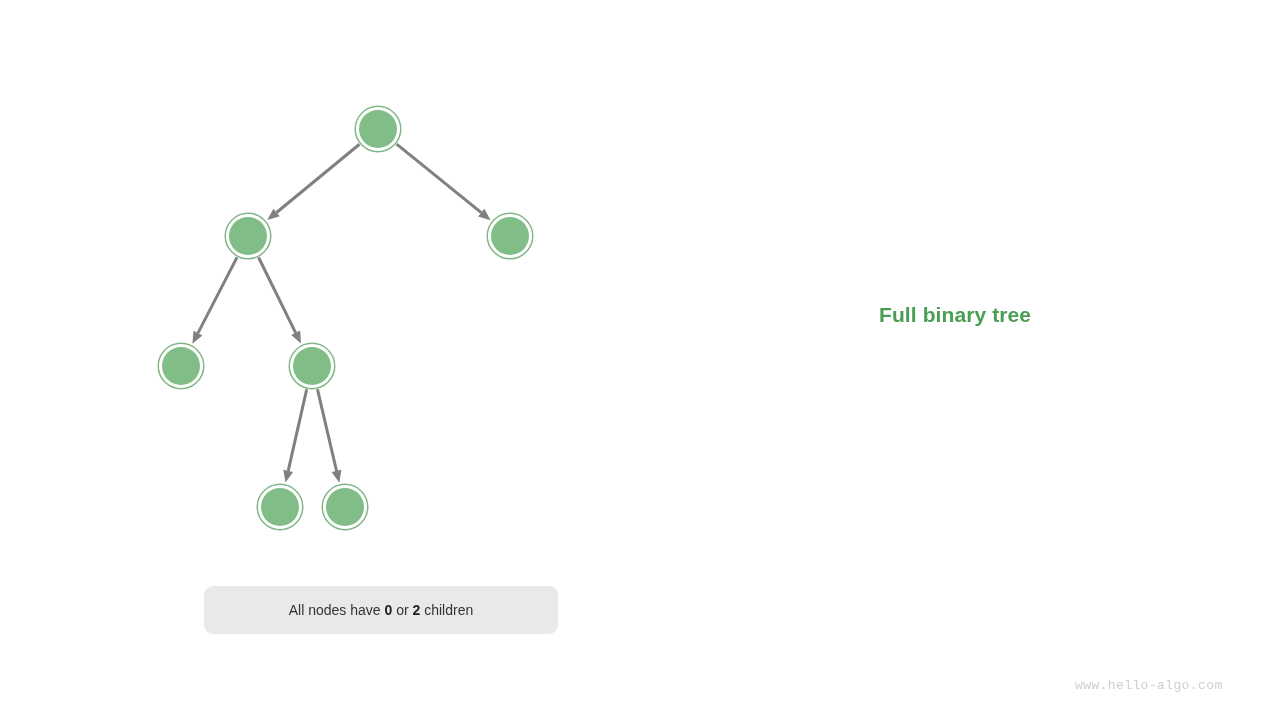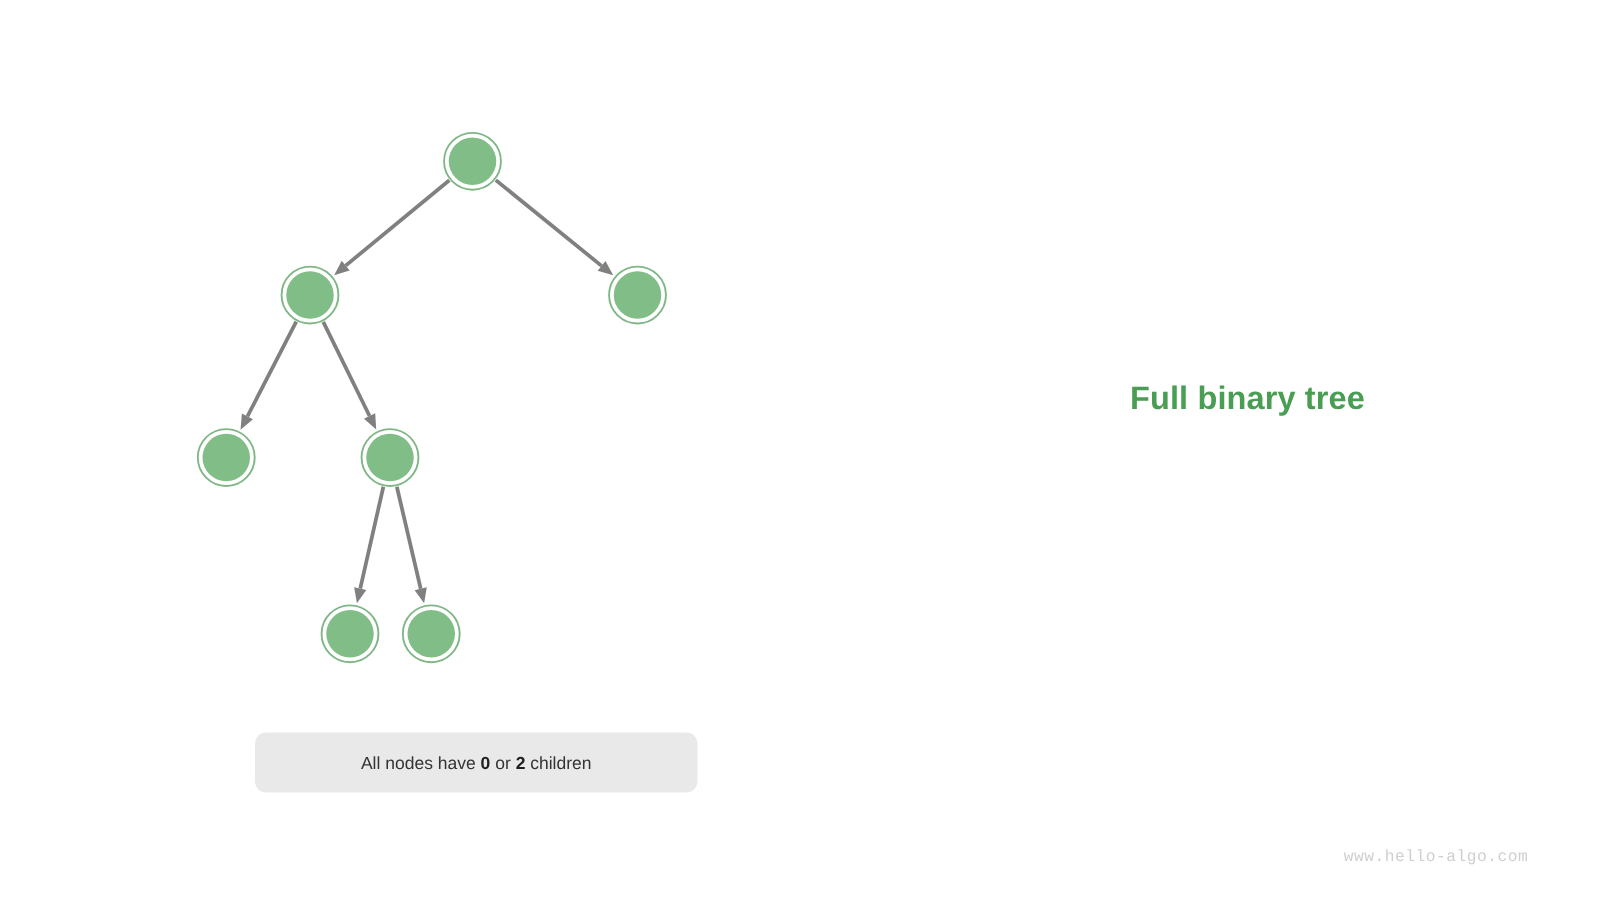--- a/index.html
+++ b/index.html
@@ -17,24 +17,24 @@
   }
   #tree-svg {
     position: absolute;
     left: 0;
     top: 0;
     width: 1280px;
     height: 720px;
   }
   #diagram-title {
     position: absolute;
-    left: 904px;
+    left: 879px;
     top: 303px;
     font-family: "Liberation Sans", sans-serif;
-    font-size: 26px;
+    font-size: 21px;
     font-weight: bold;
     color: #4a9e53;
     letter-spacing: 0.1px;
     white-space: nowrap;
   }
   #caption-box {
     position: absolute;
     left: 204px;
     top: 586px;
     width: 354px;

